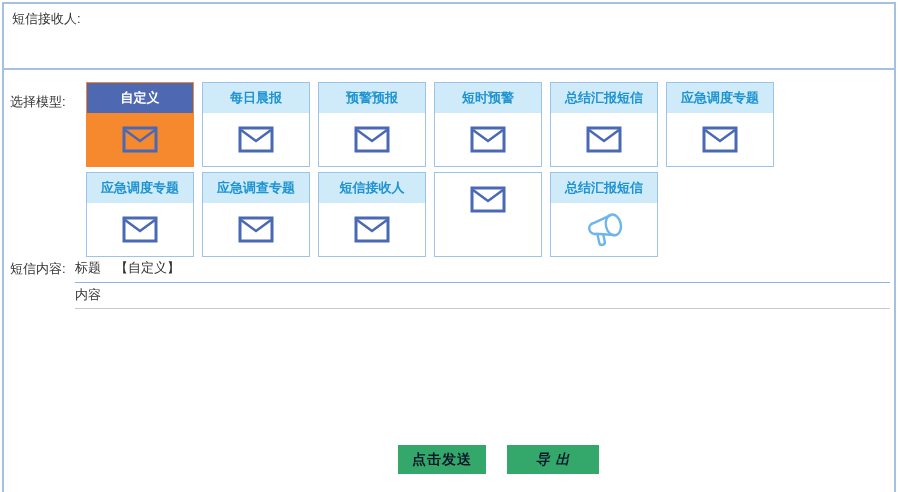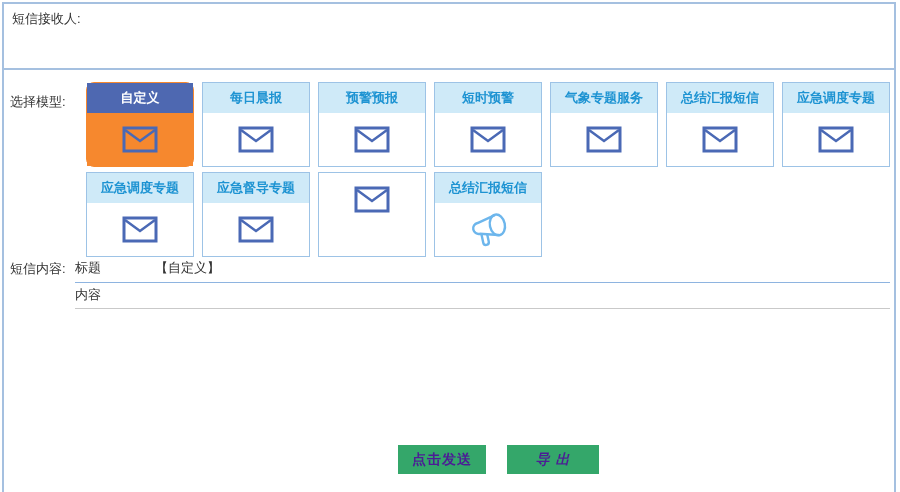--- a/index.html
+++ b/index.html
@@ -17,32 +17,32 @@
   #template-row-1 { top:12px; }
   #template-row-2 { top:102px; }
   .card { width:108px; height:85px; border:1px solid var(--card-border,#9dc3e6); background:#fff; cursor:pointer; }
   .card-header { height:30px; line-height:30px; text-align:center; font-size:13px; font-weight:bold;
     background:var(--card-header-bg,#cfeaf8); color:var(--card-header-text,#1d93d2);
     overflow:hidden; white-space:nowrap; }
   .card-body { height:53px; display:flex; align-items:center; justify-content:center;
     color:var(--envelope-stroke,#4a69b5); }
   .card-body[data-name="meeting-icon"] { color:var(--meeting-icon,#74bfca); }
   .card-body[data-name="megaphone-icon"] { color:var(--megaphone-icon,#6db6ec); }
-  .card.selected { border-color:var(--selected-body-bg,#f6882e);border-radius:8px; }
+  .card.selected { border-color:var(--selected-body-bg,#f6882e); }
   .card.selected .card-header { background:var(--selected-header-bg,#4e68b1); color:#fff; }
   .card.selected .card-body { background:var(--selected-body-bg,#f6882e); }
 
   #content-label { top:190px; }
   #model-label { top:23px; }
   .field-row { position:absolute; left:71px; right:4px; font-size:13px; display:flex; align-items:flex-end; }
-  #title-row { top:189px; height:24px; border-bottom:1px solid var(--title-underline,#8eb4e0); padding-bottom:5px;gap:40px; }
+  #title-row { top:189px; height:24px; border-bottom:1px solid var(--title-underline,#8eb4e0); padding-bottom:5px; }
   #content-row { top:217px; height:22px; border-bottom:1px solid var(--content-underline,#c9c9c9); padding-bottom:4px;text-align:center; }
   .field-label { margin-right:14px; white-space:nowrap; }
   .green-btn { position:absolute; top:375px; height:29px; border:none; cursor:pointer;
-    background:var(--button-green,#34a76a); color:#4c1d95; font-size:14px; font-weight:bold;
+    background:var(--button-green,#34a76a); color:#0f172a; font-size:14px; font-weight:bold;
     font-family:inherit; letter-spacing:1px; }
   #send-button { left:394px; width:88px; }
   #export-button { left:503px; width:92px;font-style:italic; }
 </style>
 </head>
 <body>
 
 <div class="box" id="recipients-box" data-name="recipients-box">
   <span id="recipients-label" data-name="recipients-label">短信接收人:</span>
   <div id="recipients-input" data-name="recipients-input"></div>
@@ -82,29 +82,20 @@
       <div class="card" data-name="template-card">
         <div class="card-header" data-name="template-card-label">短时预警</div>
         <div class="card-body" data-name="envelope-icon">
           <svg width="36" height="27" viewBox="0 0 36 27">
             <rect x="2" y="2" width="32" height="23" fill="none" stroke="currentColor" stroke-width="3"></rect>
             <path d="M3 4 L18 15 L33 4" fill="none" stroke="currentColor" stroke-width="2.5"></path>
           </svg>
         </div>
       </div>
       <div class="card" data-name="template-card">
-        <div class="card-header" data-name="template-card-label">气象专题服务</div>
-        <div class="card-body" data-name="envelope-icon">
-          <svg width="36" height="27" viewBox="0 0 36 27">
-            <rect x="2" y="2" width="32" height="23" fill="none" stroke="currentColor" stroke-width="3"></rect>
-            <path d="M3 4 L18 15 L33 4" fill="none" stroke="currentColor" stroke-width="2.5"></path>
-          </svg>
-        </div>
-      </div>
-      <div class="card" data-name="template-card">
         <div class="card-header" data-name="template-card-label">总结汇报短信</div>
         <div class="card-body" data-name="envelope-icon">
           <svg width="36" height="27" viewBox="0 0 36 27">
             <rect x="2" y="2" width="32" height="23" fill="none" stroke="currentColor" stroke-width="3"></rect>
             <path d="M3 4 L18 15 L33 4" fill="none" stroke="currentColor" stroke-width="2.5"></path>
           </svg>
         </div>
       </div>
       <div class="card" data-name="template-card">
         <div class="card-header" data-name="template-card-label">应急调度专题</div>
@@ -120,21 +111,30 @@
       <div class="card" data-name="template-card">
         <div class="card-header" data-name="template-card-label">应急调度专题</div>
         <div class="card-body" data-name="envelope-icon">
           <svg width="36" height="27" viewBox="0 0 36 27">
             <rect x="2" y="2" width="32" height="23" fill="none" stroke="currentColor" stroke-width="3"></rect>
             <path d="M3 4 L18 15 L33 4" fill="none" stroke="currentColor" stroke-width="2.5"></path>
           </svg>
         </div>
       </div>
       <div class="card" data-name="template-card">
-        <div class="card-header" data-name="template-card-label">应急督导专题</div>
+        <div class="card-header" data-name="template-card-label">应急调查专题</div>
+        <div class="card-body" data-name="envelope-icon">
+          <svg width="36" height="27" viewBox="0 0 36 27">
+            <rect x="2" y="2" width="32" height="23" fill="none" stroke="currentColor" stroke-width="3"></rect>
+            <path d="M3 4 L18 15 L33 4" fill="none" stroke="currentColor" stroke-width="2.5"></path>
+          </svg>
+        </div>
+      </div>
+      <div class="card" data-name="template-card">
+        <div class="card-header" data-name="template-card-label">短信接收人</div>
         <div class="card-body" data-name="envelope-icon">
           <svg width="36" height="27" viewBox="0 0 36 27">
             <rect x="2" y="2" width="32" height="23" fill="none" stroke="currentColor" stroke-width="3"></rect>
             <path d="M3 4 L18 15 L33 4" fill="none" stroke="currentColor" stroke-width="2.5"></path>
           </svg>
         </div>
       </div>
       <div class="card" data-name="template-card">
         <div class="card-body" data-name="envelope-icon">
           <svg width="36" height="27" viewBox="0 0 36 27">

